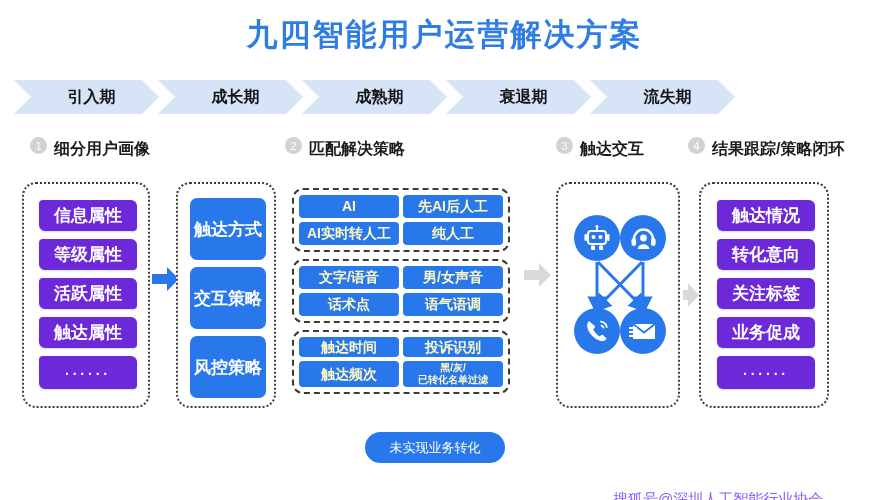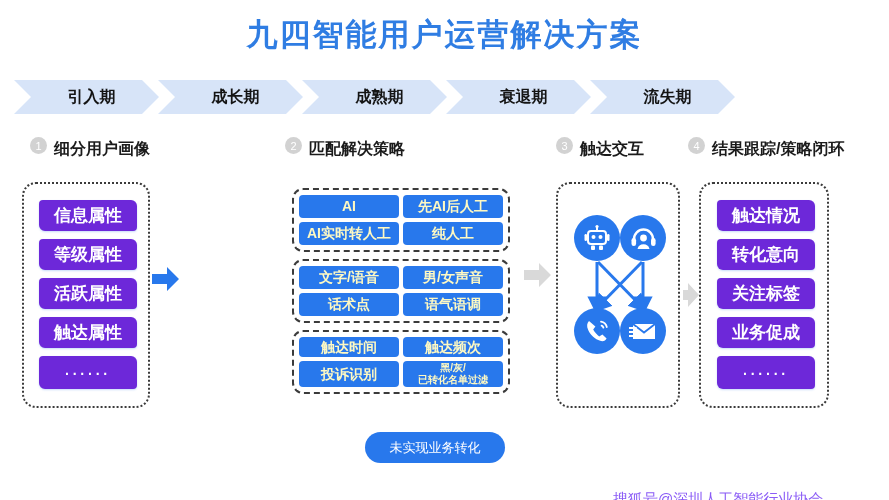--- a/index.html
+++ b/index.html
@@ -198,39 +198,44 @@
     <div class="flag" style="position:absolute; left:15px; top:133px; width:98px; height:31px">触达属性</div>
     <div class="flag dots" style="position:absolute; left:15px; top:172px; width:98px; height:33px">······</div>
   </div>
 
   <div class="arrow" style="left:152px; top:266px">
     <svg width="28" height="26" viewBox="0 0 28 26">
       <path d="M0 8 L15 8 L15 1 L27 13 L15 25 L15 18 L0 18 Z" fill="#2878ec"></path>
     </svg>
   </div>
 
+  <div class="panel" style="left:176px; top:182px; width:100px; height:226px">
+    <div class="tallbox" style="position:absolute; left:12px; top:14px; width:76px; height:62px">触达方式</div>
+    <div class="tallbox" style="position:absolute; left:12px; top:83px; width:76px; height:62px">交互策略</div>
+    <div class="tallbox" style="position:absolute; left:12px; top:152px; width:76px; height:62px">风控策略</div>
+  </div>
 
   <div class="sgroup" style="left:292px; top:188px; width:218px; height:64px">
     <div class="scell">AI</div>
     <div class="scell">先AI后人工</div>
     <div class="scell">AI实时转人工</div>
     <div class="scell">纯人工</div>
   </div>
 
   <div class="sgroup" style="left:292px; top:259px; width:218px; height:64px">
     <div class="scell">文字/语音</div>
     <div class="scell">男/女声音</div>
     <div class="scell">话术点</div>
     <div class="scell">语气语调</div>
   </div>
 
   <div class="sgroup" style="left:292px; top:330px; width:218px; height:64px">
     <div class="scell">触达时间</div>
+    <div class="scell">投诉识别</div>
     <div class="scell">触达频次</div>
-    <div class="scell">投诉识别</div>
     <div class="scell small" style="white-space:pre-line">黑/灰/
 已转化名单过滤</div>
   </div>
 
   <div class="arrow" style="left:524px; top:262px">
     <svg width="28" height="26" viewBox="0 0 28 26">
       <path d="M0 8 L15 8 L15 1 L27 13 L15 25 L15 18 L0 18 Z" fill="#d9d9d9"></path>
     </svg>
   </div>
 

